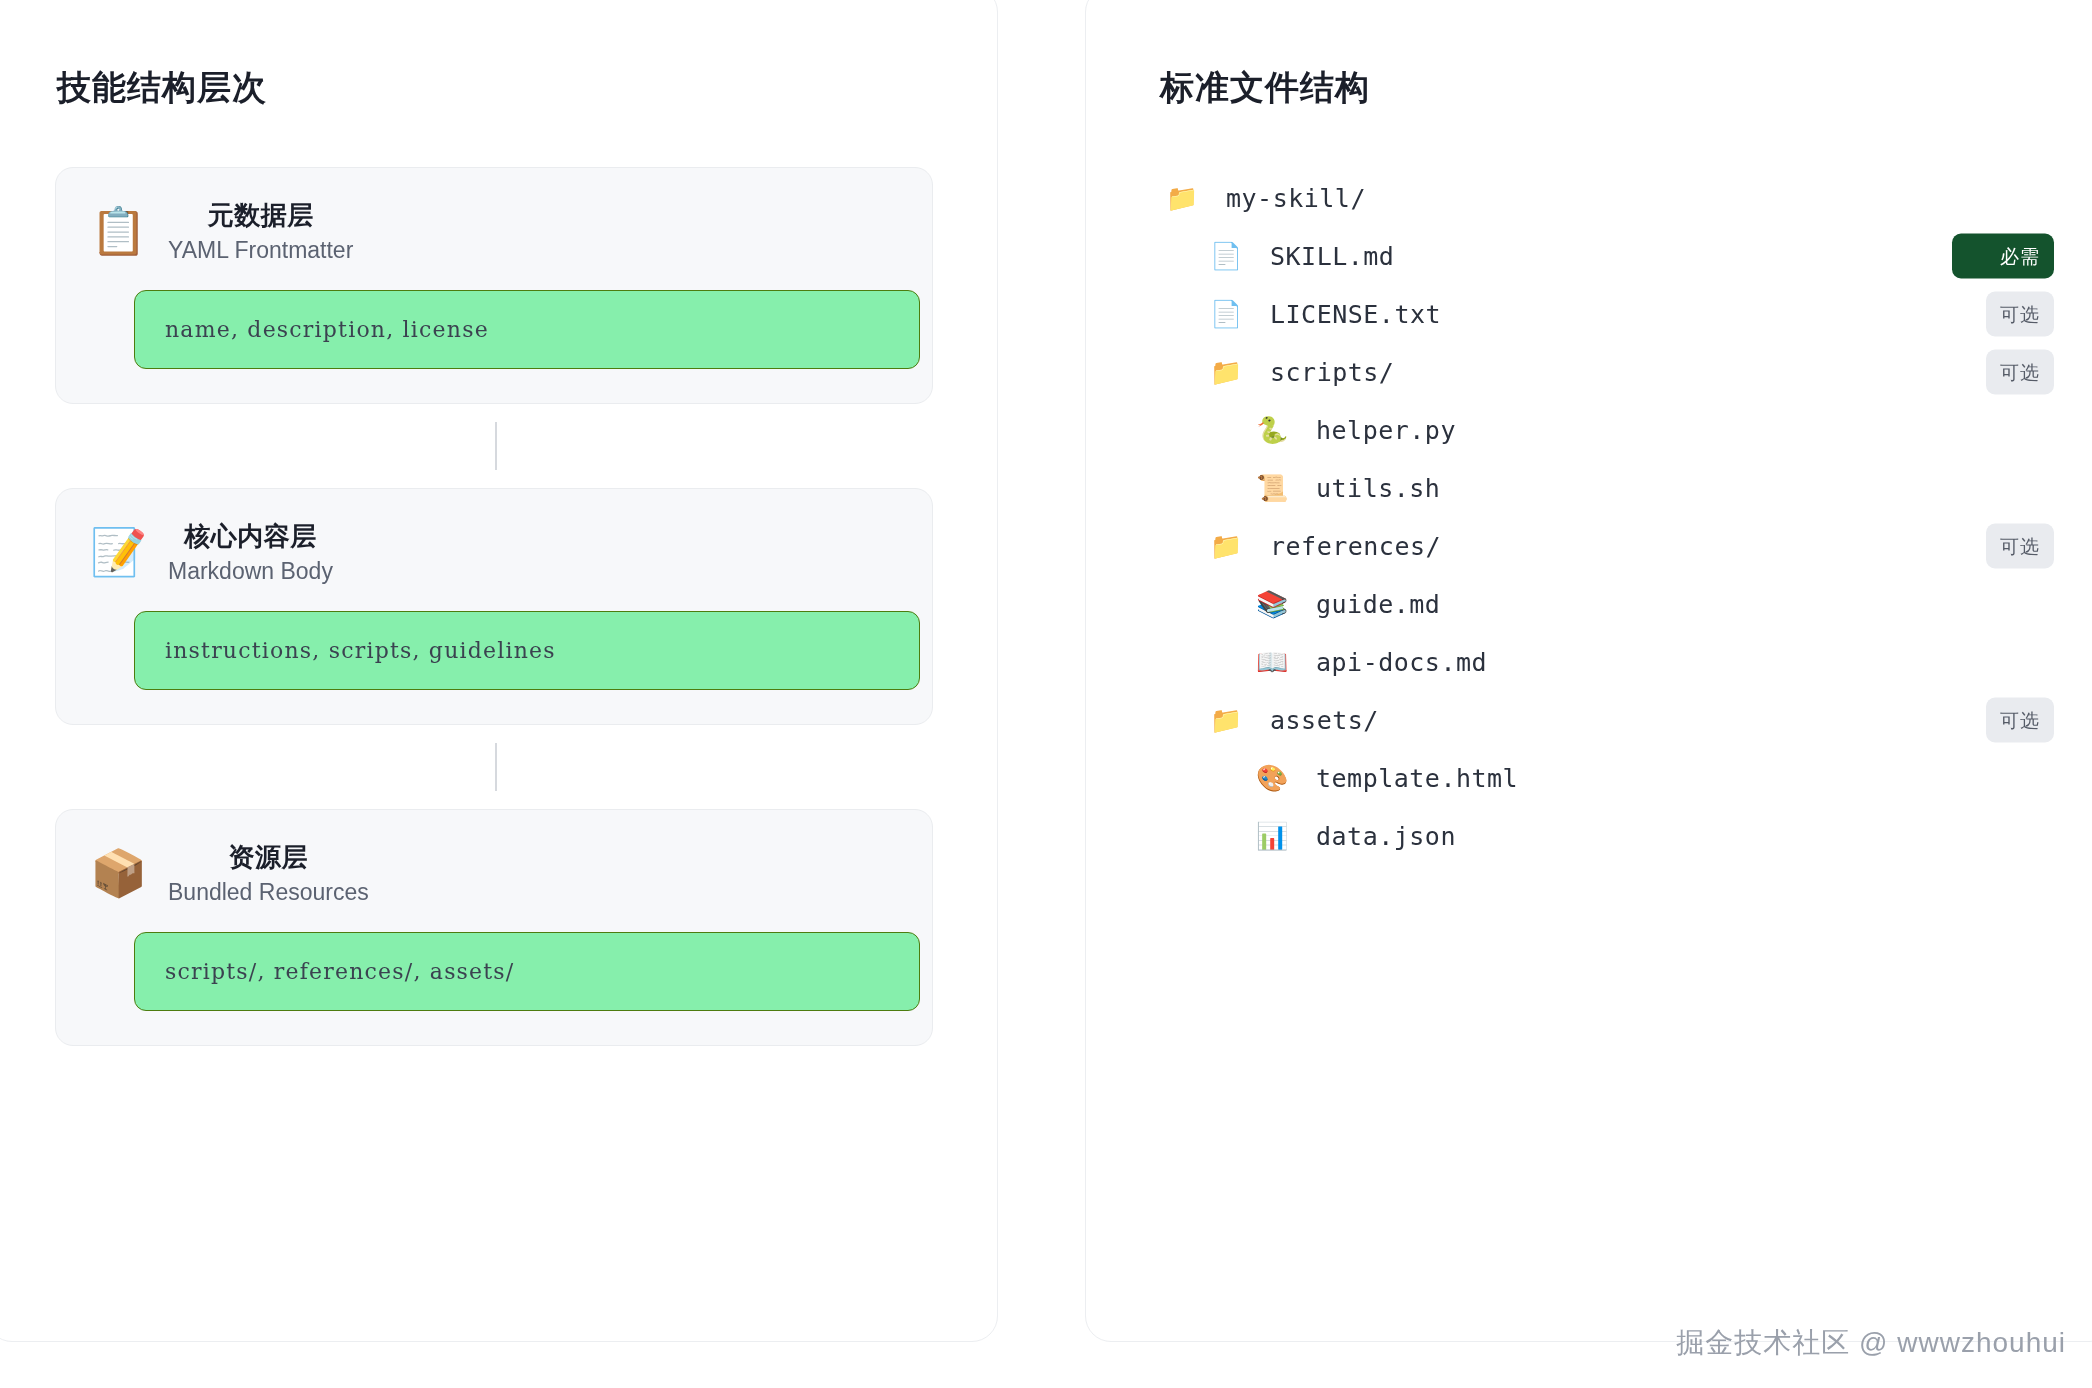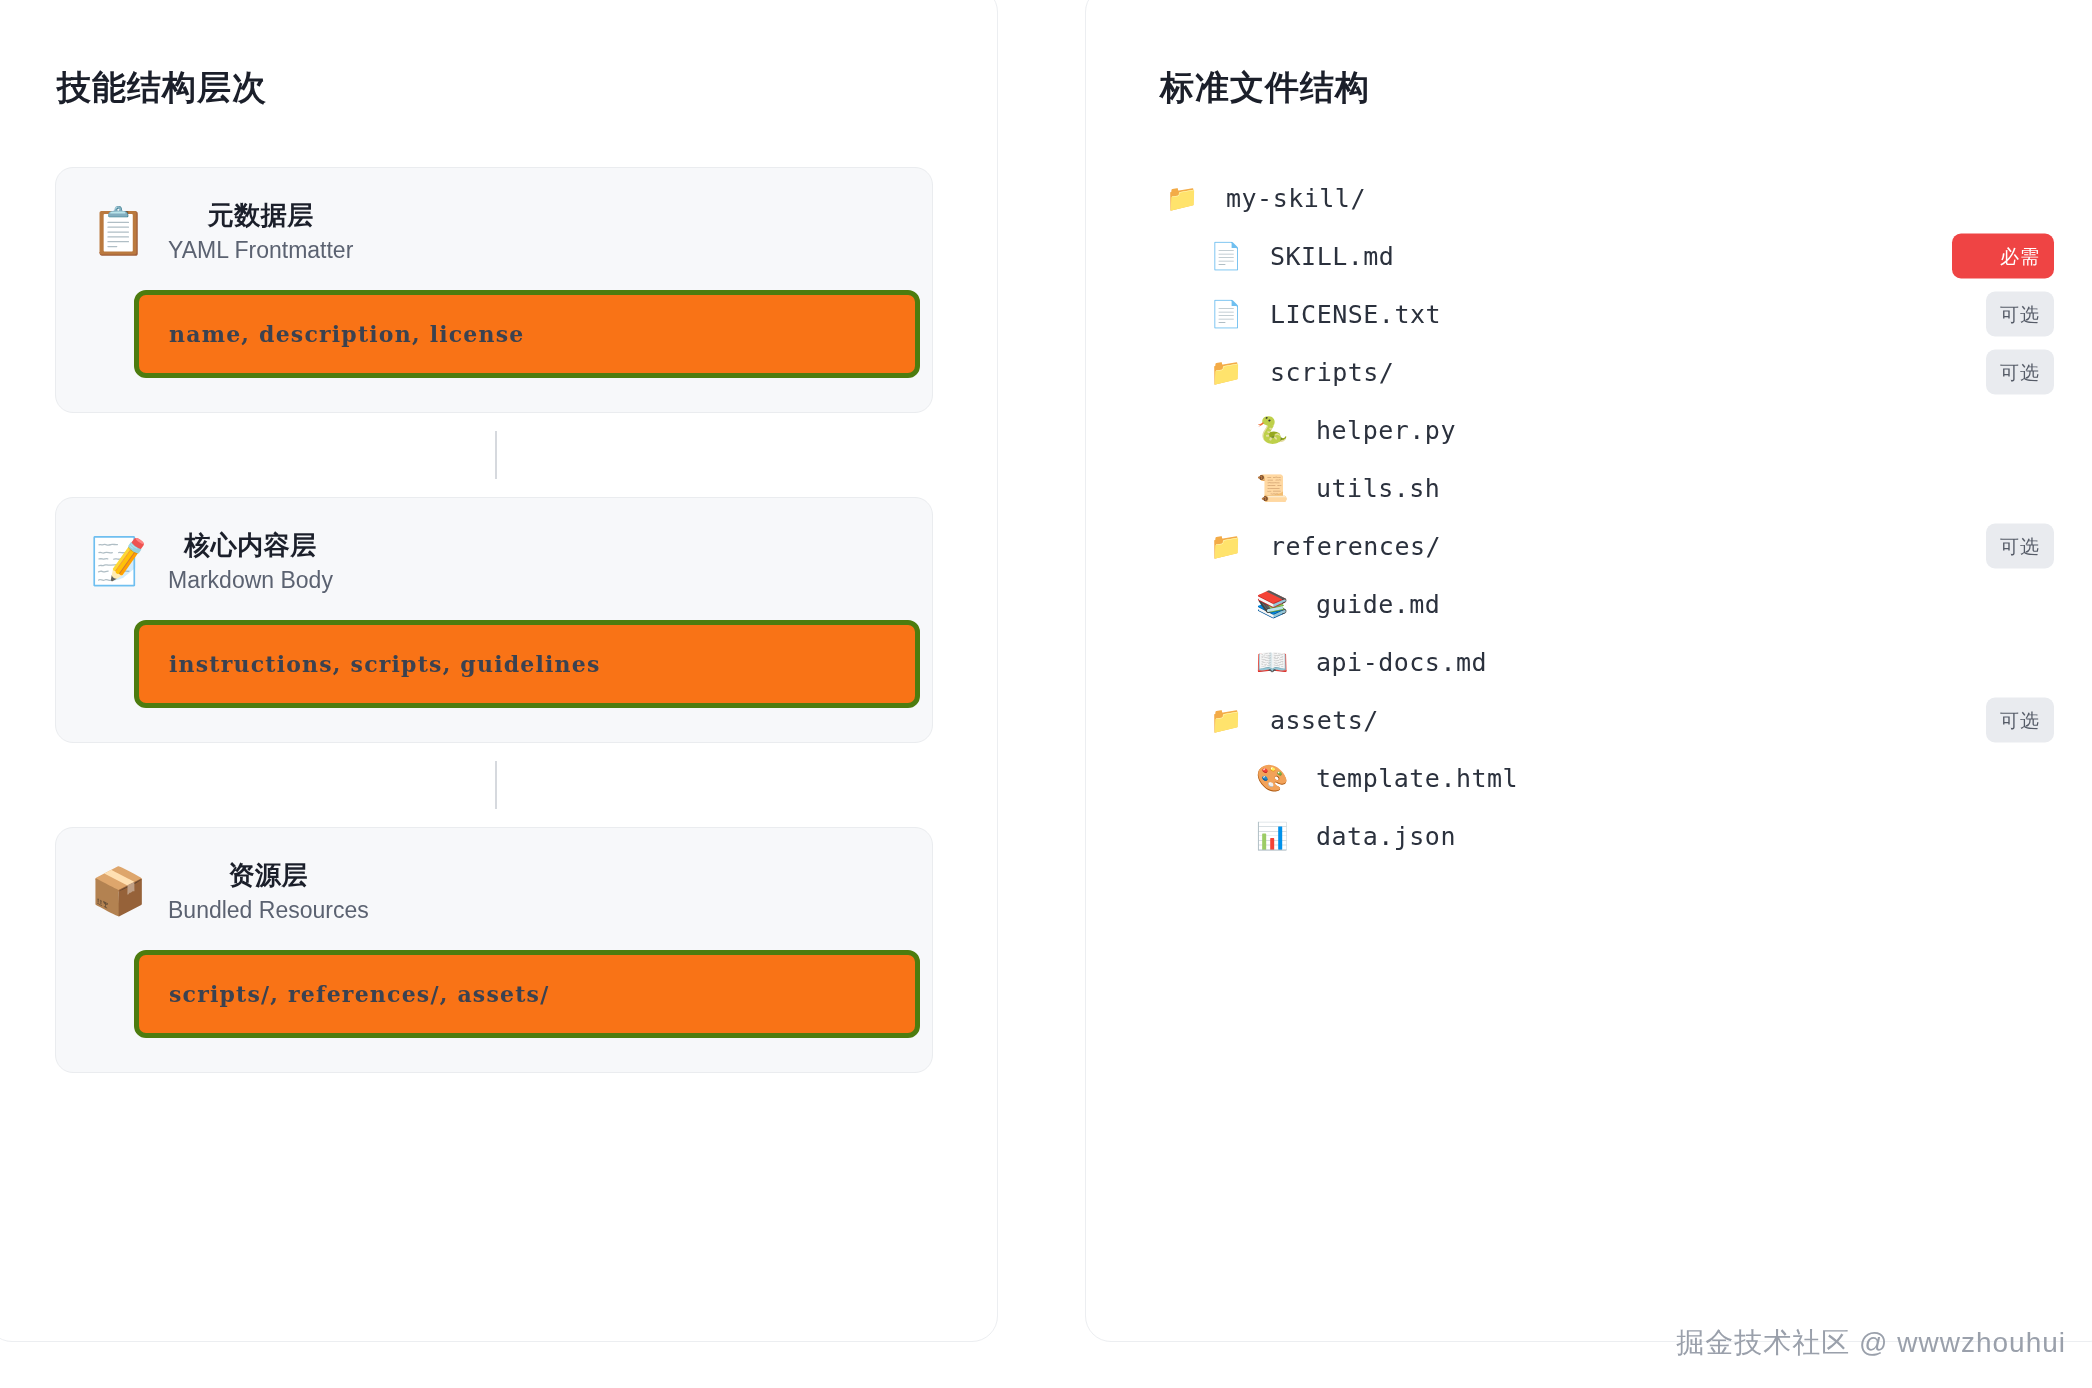--- a/index.html
+++ b/index.html
@@ -91,31 +91,30 @@
     letter-spacing: 0.5px;
   }
   .layer-sub {
     font-size: 23px;
     color: #5b6271;
     font-weight: 400;
   }
   .layer-code {
     margin-top: 26px;
     margin-left: 44px;
-    background: #f97316;
-    border: 5px solid #4d7c0f;
+    background: #86efac;
+    border: 1px solid #4d7c0f;
     border-radius: 12px;
     padding: 26px 30px;
     font-family: "DejaVu Serif", "Liberation Serif", serif;
     font-size: 22px;
     color: #3b4250;
     letter-spacing: 1.2px;
     box-sizing: border-box;
     width: 786px;
-    font-weight: bold;
   }
   .connector {
     width: 2px;
     height: 48px;
     background: #d6d9de;
     margin: 18px 0 18px 440px;
   }
 
   
   .tree {
@@ -153,21 +152,21 @@
     top: 50%;
     transform: translateY(-50%);
     border-radius: 9px;
     font-size: 19px;
     line-height: 1;
     padding: 13px 14px;
     font-weight: 400;
     letter-spacing: 1px;
   }
   .badge-required {
-    background: #ef4444;
+    background: #14532d;
     color: #ffffff;
     padding-left: 48px;
   }
   .badge-optional {
     background: #e9ebef;
     color: #555b67;
   }
 
   
   .watermark {

